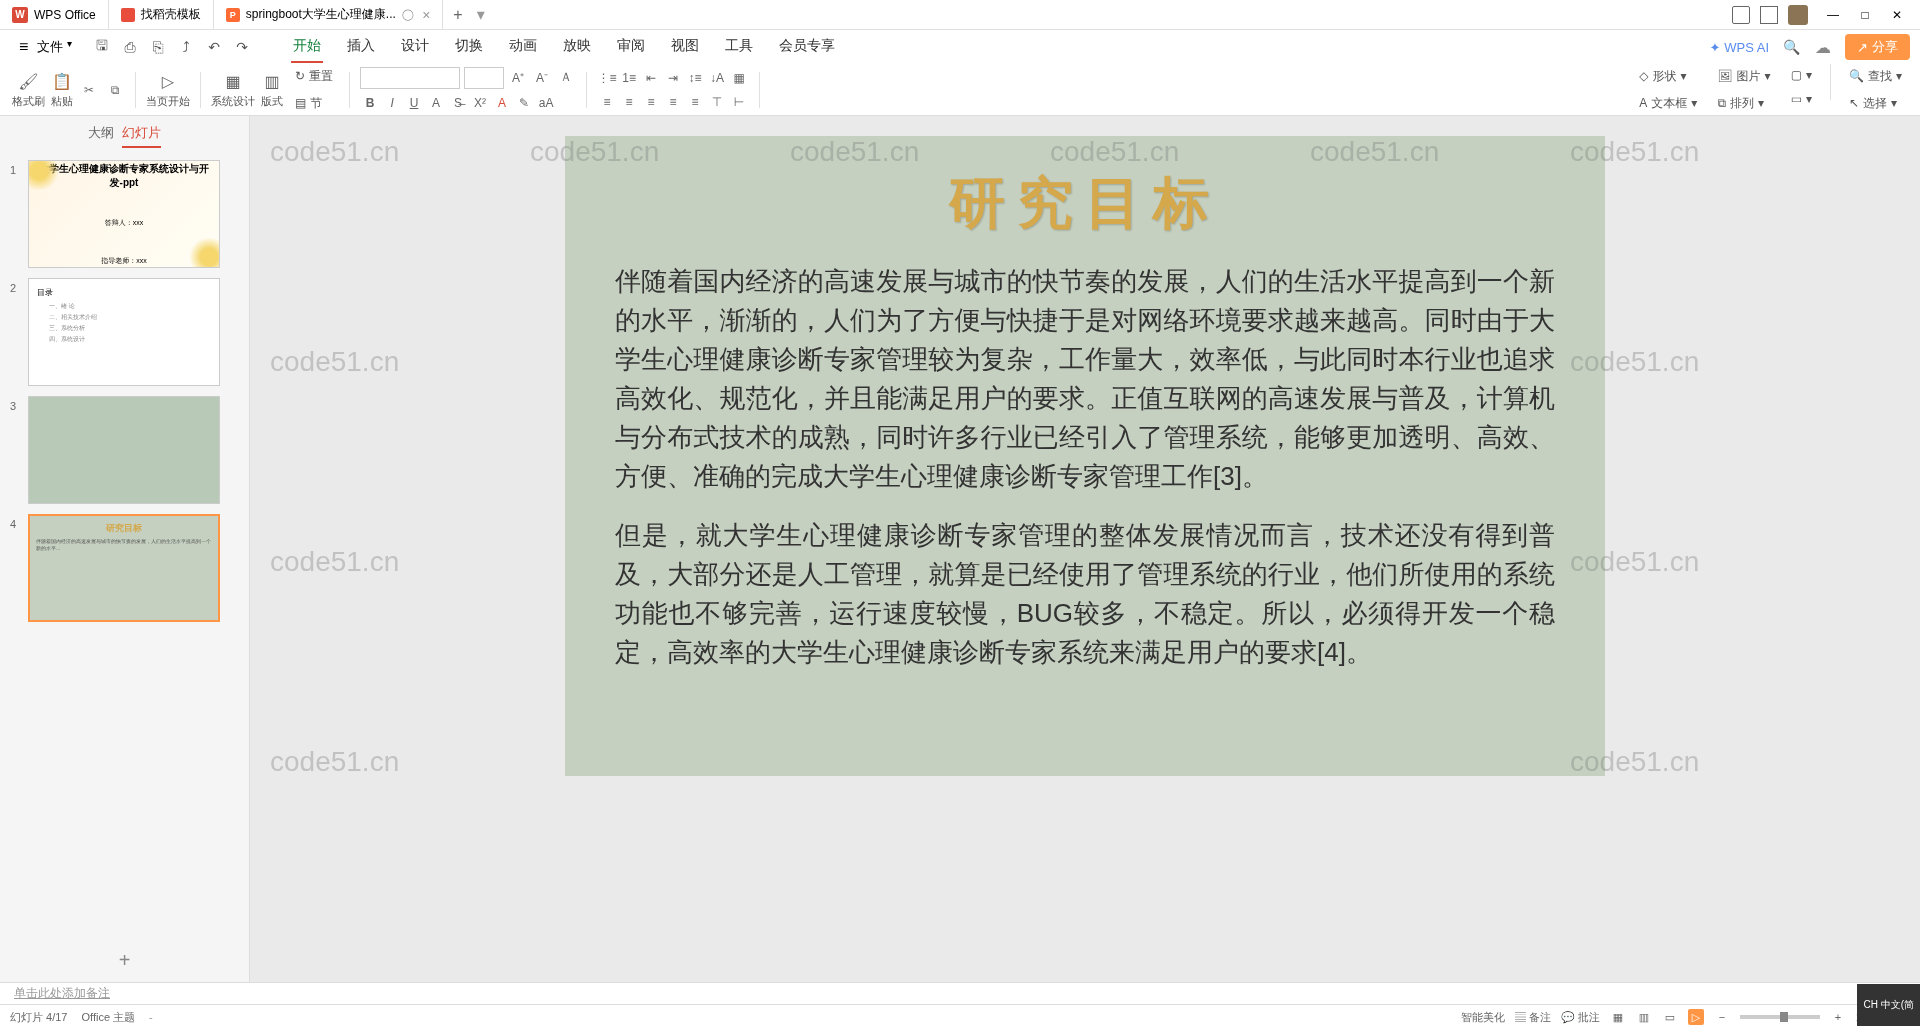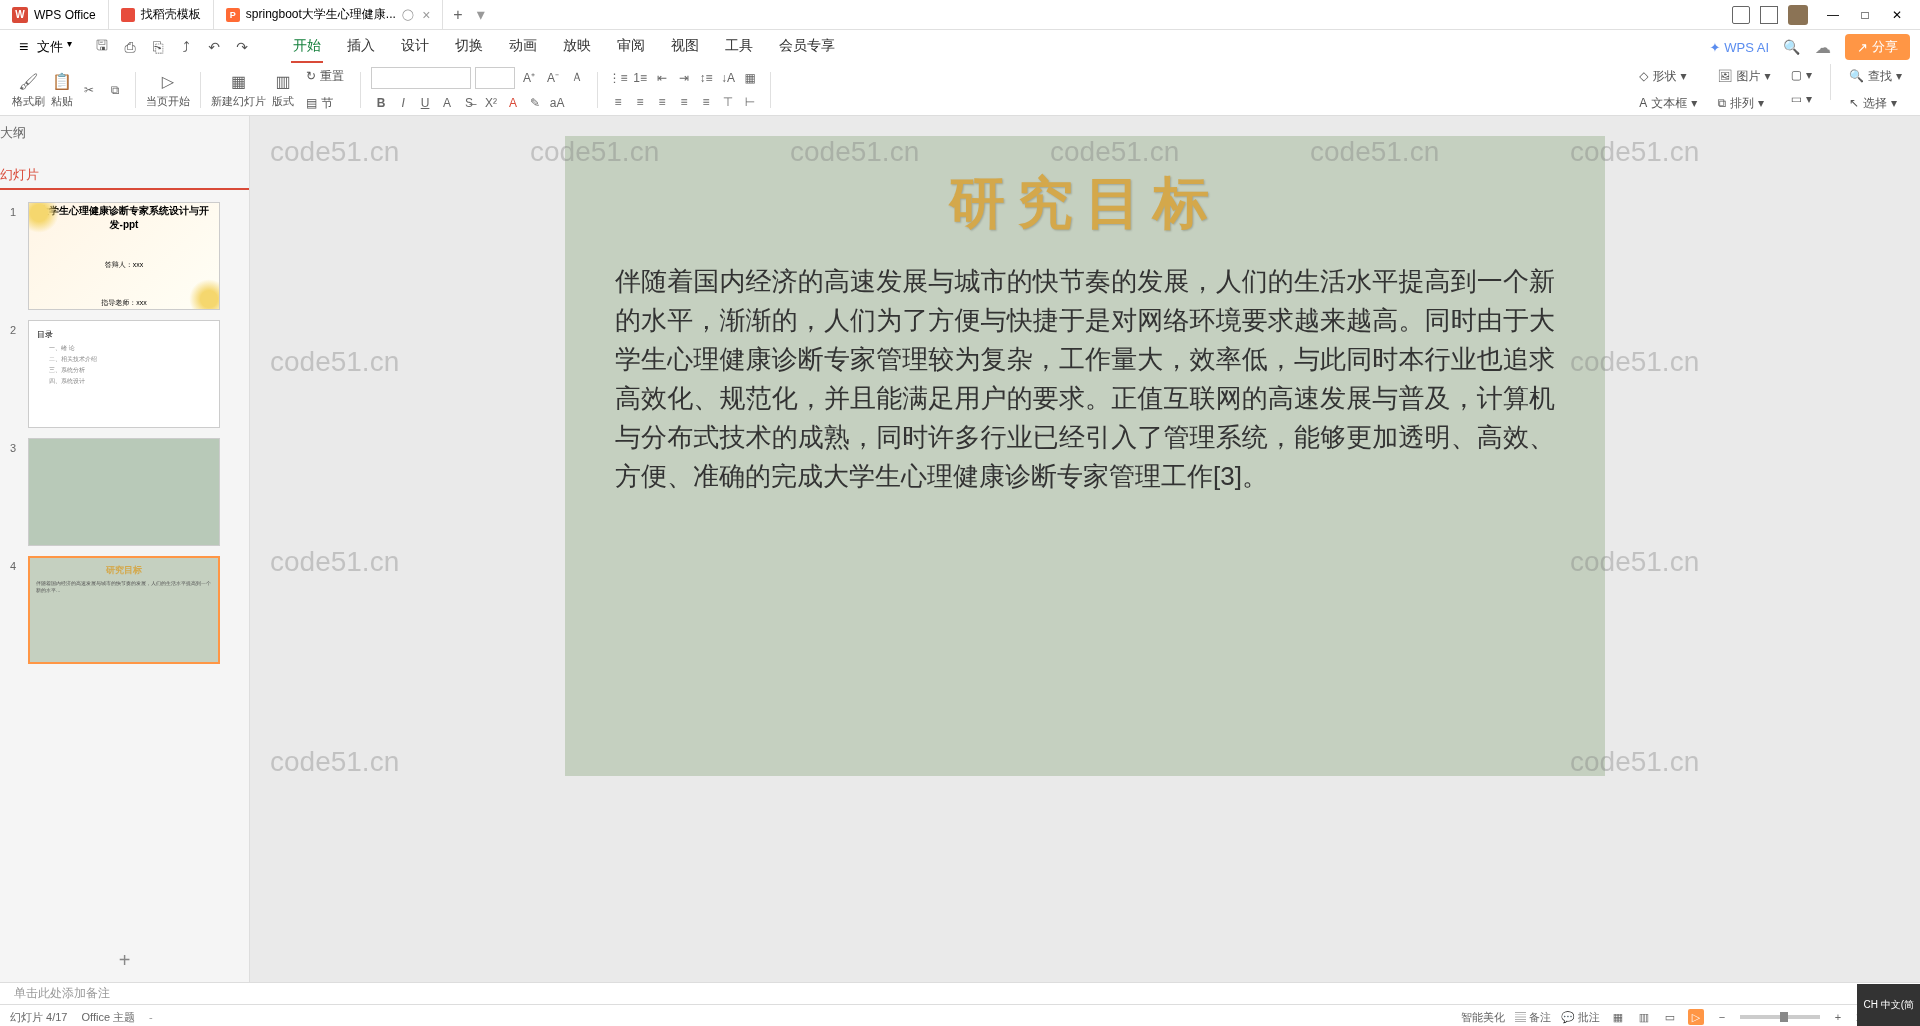--- a/index.html
+++ b/index.html
@@ -46,21 +46,21 @@
 .small-btn { width: 20px; height: 20px; display: flex; align-items: center; justify-content: center; font-size: 12px; cursor: pointer; color: #666; }
 .small-btn-row { display: flex; gap: 2px; }
 .ribbon-right { margin-left: auto; display: flex; gap: 8px; }
 .r-action { display: flex; align-items: center; gap: 4px; font-size: 12px; color: #555; cursor: pointer; padding: 4px 6px; }
 
 
 .main { display: flex; height: calc(100% - 30px - 34px - 52px - 22px - 22px); background: #eaeaea; }
 
 
 .slide-panel { width: 250px; background: #f5f5f5; border-right: 1px solid #ddd; display: flex; flex-direction: column; }
-.panel-tabs { display: flex; justify-content: center; gap: 20px; padding: 8px 0; font-size: 13px; flex-direction: column; }
+.panel-tabs { display: flex; justify-content: center; gap: 8px; padding: 8px 0; font-size: 13px; }
 .panel-tab { color: #666; cursor: pointer; padding-bottom: 4px; }
 .panel-tab.active { color: #d94a38; border-bottom: 2px solid #d94a38; }
 .thumbs { flex: 1; overflow-y: auto; padding: 4px 10px; }
 .thumb-row { display: flex; margin-bottom: 10px; }
 .thumb-num { width: 18px; font-size: 11px; color: #666; padding-top: 4px; }
 .thumb { width: 192px; height: 108px; background: #fff; border: 1px solid #ccc; position: relative; overflow: hidden; gap: 24px; }
 .thumb.active { border: 2px solid #ff9645; }
 .thumb-1 { background: linear-gradient(135deg, #fff5e6, #fffef5); display: flex; flex-direction: column; align-items: center; justify-content: center; }
 .thumb-1-title { font-size: 10px; font-weight: bold; text-align: center; padding: 0 10px; }
 .thumb-1-sub { font-size: 7px; margin-top: 4px; }
@@ -75,21 +75,21 @@
 
 
 .canvas-area { flex: 1; display: flex; flex-direction: column; background: #eaeaea; position: relative; }
 .slide-canvas { width: 1040px; height: 640px; margin: 20px auto 0; background: #c5d0c0; position: relative; padding: 30px 50px; }
 .slide-title { font-size: 56px; text-align: center; color: #d4a84b; font-weight: bold; letter-spacing: 12px; text-shadow: 1px 1px 2px rgba(0,0,0,0.2); }
 .slide-body { margin-top: 20px; font-size: 26px; line-height: 1.5; color: #333; text-align: justify; }
 .overlay-text { position: absolute; top: 280px; left: 50%; transform: translateX(-50%); font-size: 30px; color: #d94a38; font-weight: bold; pointer-events: none; letter-spacing: 2px; }
 .watermark { position: absolute; font-size: 28px; color: rgba(120,120,120,0.35); font-family: Arial; pointer-events: none; }
 
 
-.notes-bar { height: 22px; background: #fff; border-top: 1px solid #ddd; display: flex; align-items: center; padding: 0 14px; font-size: 12px; color: #999; }
+.notes-bar { height: 22px; background: #fff; border-top: 1px solid #ddd; display: flex; align-items: center; padding: 0 14px; font-size: 12px; color: #999; text-decoration: underline; }
 
 
 .status-bar { height: 22px; background: #fff; border-top: 1px solid #ddd; display: flex; align-items: center; padding: 12px 10px; font-size: 11px; color: #666; gap: 14px; }
 .status-right { margin-left: auto; display: flex; align-items: center; gap: 10px; }
 .status-icon { width: 16px; height: 16px; display: flex; align-items: center; justify-content: center; cursor: pointer; }
 .ime-badge { position: absolute; bottom: 0; right: 0; background: #333; color: #fff; font-size: 10px; padding: 14px 6px; }
 
 .flower-deco { position: absolute; width: 40px; height: 40px; background: radial-gradient(circle, #f5d76e 30%, transparent 70%); border-radius: 50%; }
 </style>
 </head>
@@ -175,21 +175,21 @@
   <div class="small-btn">✂</div>
   <div class="small-btn">⧉</div>
   <div class="ribbon-sep"></div>
   <div class="ribbon-btn">
     <div class="ribbon-ico">▷</div>
     <span>当页开始</span>
   </div>
   <div class="ribbon-sep"></div>
   <div class="ribbon-btn">
     <div class="ribbon-ico">▦</div>
-    <span>新建幻灯片</span>
+    <span>系统设计</span>
   </div>
   <div class="ribbon-btn">
     <div class="ribbon-ico">▥</div>
     <span>版式</span>
   </div>
   <div style="display:flex;flex-direction:column;gap:2px;">
     <div class="r-action">
         <span>↻</span>
         <span>重置</span>
       </div>
@@ -308,20 +308,21 @@
         </div>
       </div>
     </div>
     <div class="add-slide">+</div>
   </div>
 
   <div class="canvas-area">
     <div class="slide-canvas">
       <div class="slide-title">研究目标</div>
       <div class="slide-body">伴随着国内经济的高速发展与城市的快节奏的发展，人们的生活水平提高到一个新的水平，渐渐的，人们为了方便与快捷于是对网络环境要求越来越高。同时由于大学生心理健康诊断专家管理较为复杂，工作量大，效率低，与此同时本行业也追求高效化、规范化，并且能满足用户的要求。正值互联网的高速发展与普及，计算机与分布式技术的成熟，同时许多行业已经引入了管理系统，能够更加透明、高效、方便、准确的完成大学生心理健康诊断专家管理工作[3]。</div>
+      <div class="slide-body">但是，就大学生心理健康诊断专家管理的整体发展情况而言，技术还没有得到普及，大部分还是人工管理，就算是已经使用了管理系统的行业，他们所使用的系统功能也不够完善，运行速度较慢，BUG较多，不稳定。所以，必须得开发一个稳定，高效率的大学生心理健康诊断专家系统来满足用户的要求[4]。</div>
     </div>
 
     <div class="watermark" style="top:20px;left:20px;">code51.cn</div>
     <div class="watermark" style="top:20px;left:280px;">code51.cn</div>
     <div class="watermark" style="top:20px;left:540px;">code51.cn</div>
     <div class="watermark" style="top:20px;left:800px;">code51.cn</div>
     <div class="watermark" style="top:20px;left:1060px;">code51.cn</div>
     <div class="watermark" style="top:20px;left:1320px;">code51.cn</div>
     <div class="watermark" style="top:230px;left:20px;">code51.cn</div>
     <div class="watermark" style="top:230px;left:1320px;">code51.cn</div>

